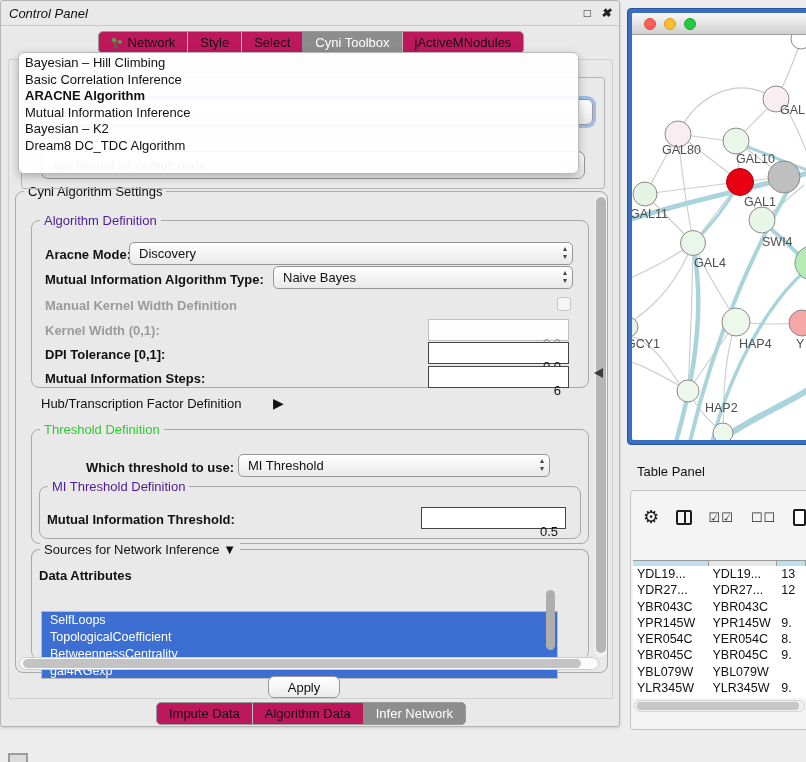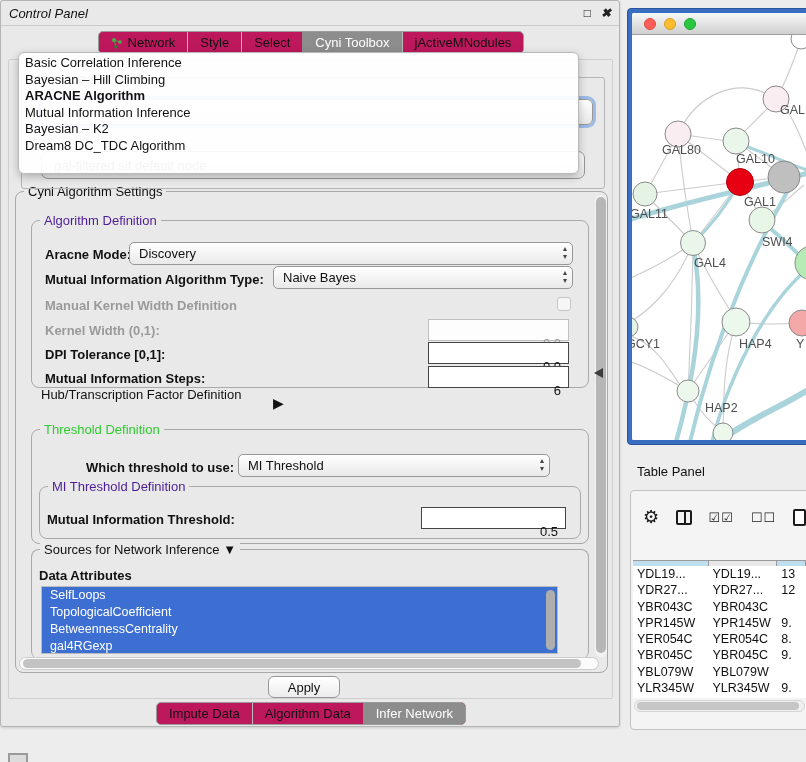--- a/index.html
+++ b/index.html
@@ -46,21 +46,21 @@
            background:linear-gradient(#ffffff,#e9e9e9); display:flex; align-items:center;
            font-size:13px; padding:0 20px 0 9px; }
   .combo .stepper { position:absolute; right:5px; top:2px; display:flex; flex-direction:column;
                     line-height:8px; font-size:8px; color:#444; }
   .field { position:absolute; height:22px; background:#fff; border:1px solid #444;
            font-size:13px; text-align:right; padding:16px 7px 0 0; }
   .field.dis { border:1px solid #c0c0c0; color:#9a9a9a; background:#fdfdfd; }
   .checkbox { position:absolute; width:14px; height:14px; border:1px solid #c6c6c6;
               border-radius:3px; background:#f6f6f6; }
 
-  .attr-list { position:absolute; left:40px; top:585px; width:517px; height:68px;
+  .attr-list { position:absolute; left:40px; top:610px; width:517px; height:68px;
                background:#fff; border:1px solid #bbb; overflow:hidden; }
   .attr-item { height:17px; line-height:17px; font-size:12.5px; padding-left:8px;
                background:#3d6fd3; color:#fff; }
   .list-scroll { position:absolute; left:545px; top:589px; width:9px; height:60px;
                  border-radius:5px; background:#aeaeae; }
 
   .vscroll-track { position:absolute; left:594px; top:194px; width:12px; height:462px;
                    background:#f2f2f2; border-radius:6px; }
   .vscroll-thumb { position:absolute; left:1px; top:2px; width:10px; height:456px;
                    background:#b6b6b6; border-radius:5px; }
@@ -183,22 +183,22 @@
     <div class="content-frame"></div>
 
     <div class="bg-inference-group"></div>
     <div class="bg-inference-title">Inference Algorithm</div>
     <div class="bg-combo1"></div>
     <div class="bg-combo2">
       <span>gal-filtered.sif default node</span>
     </div>
 
     <div class="popup">
+      <div class="opt">Bayesian – Hill Climbing</div>
       <div class="opt">Basic Correlation Inference</div>
-      <div class="opt">Bayesian – Hill Climbing</div>
       <div class="opt selbold">ARACNE Algorithm</div>
       <div class="opt">Mutual Information Inference</div>
       <div class="opt">Bayesian – K2</div>
       <div class="opt">Dream8 DC_TDC Algorithm</div>
     </div>
 
     <div class="group" style="left:14px; top:190px; width:593px; height:482px;">
       <span class="legend">Cyni Algorithm Settings</span>
     </div>
 
@@ -223,21 +223,21 @@
     </div>
     <span class="lbl b dis" style="left:44px; top:297px;">Manual Kernel Width Definition</span>
     <div class="checkbox" style="left:556px; top:296px;"></div>
     <span class="lbl b dis" style="left:44px; top:322px;">Kernel Width (0,1):</span>
     <div class="field dis" style="left:427px; top:318px; width:141px;">0.0</div>
     <span class="lbl b" style="left:44px; top:346px;">DPI Tolerance [0,1]:</span>
     <div class="field" style="left:427px; top:341px; width:141px;">0.0</div>
     <span class="lbl b" style="left:44px; top:370px;">Mutual Information Steps:</span>
     <div class="field" style="left:427px; top:365px; width:141px;">6</div>
 
-    <span class="lbl" style="left:40px; top:386px;">Hub/Transcription Factor Definition</span>
+    <span class="lbl" style="left:40px; top:395px;">Hub/Transcription Factor Definition</span>
     <span class="lbl" style="left:272px; top:394px; font-size:14px;">▶</span>
 
     <div class="group" style="left:30px; top:428px; width:558px; height:115px;">
       <span class="legend green">Threshold Definition</span>
     </div>
     <span class="lbl b" style="left:85px; top:459px;">Which threshold to use:</span>
     <div class="combo" style="left:237px; top:453px; width:312px;">
       <span>MI Threshold</span>
       <span class="stepper">
           <span>▴</span>

